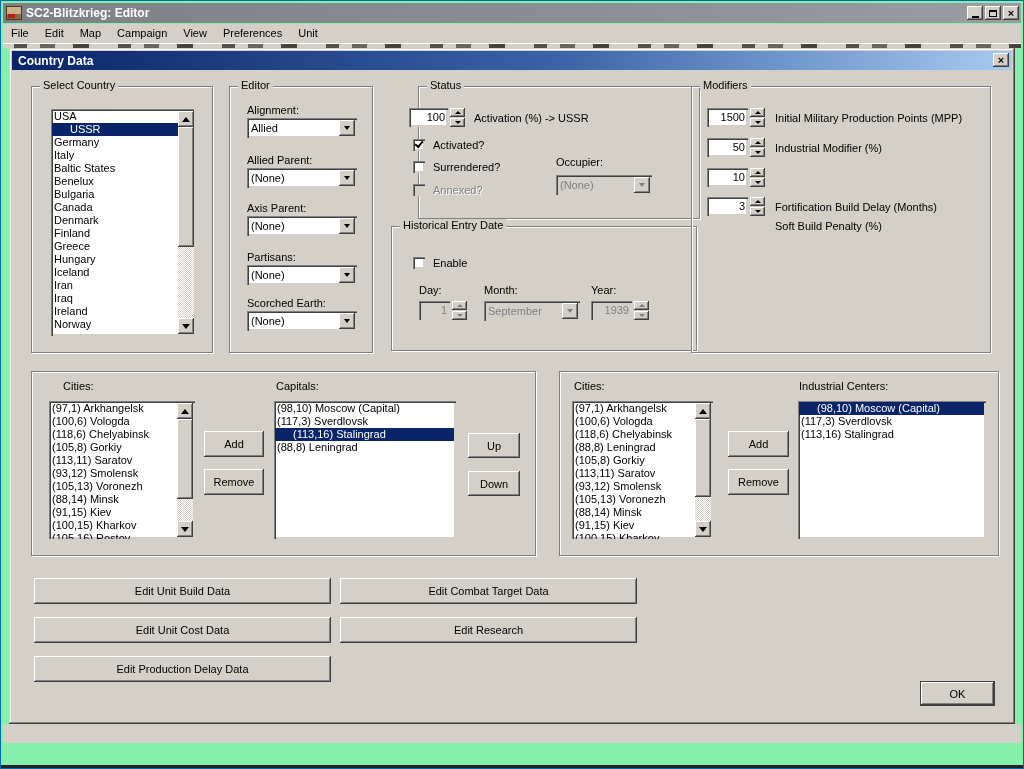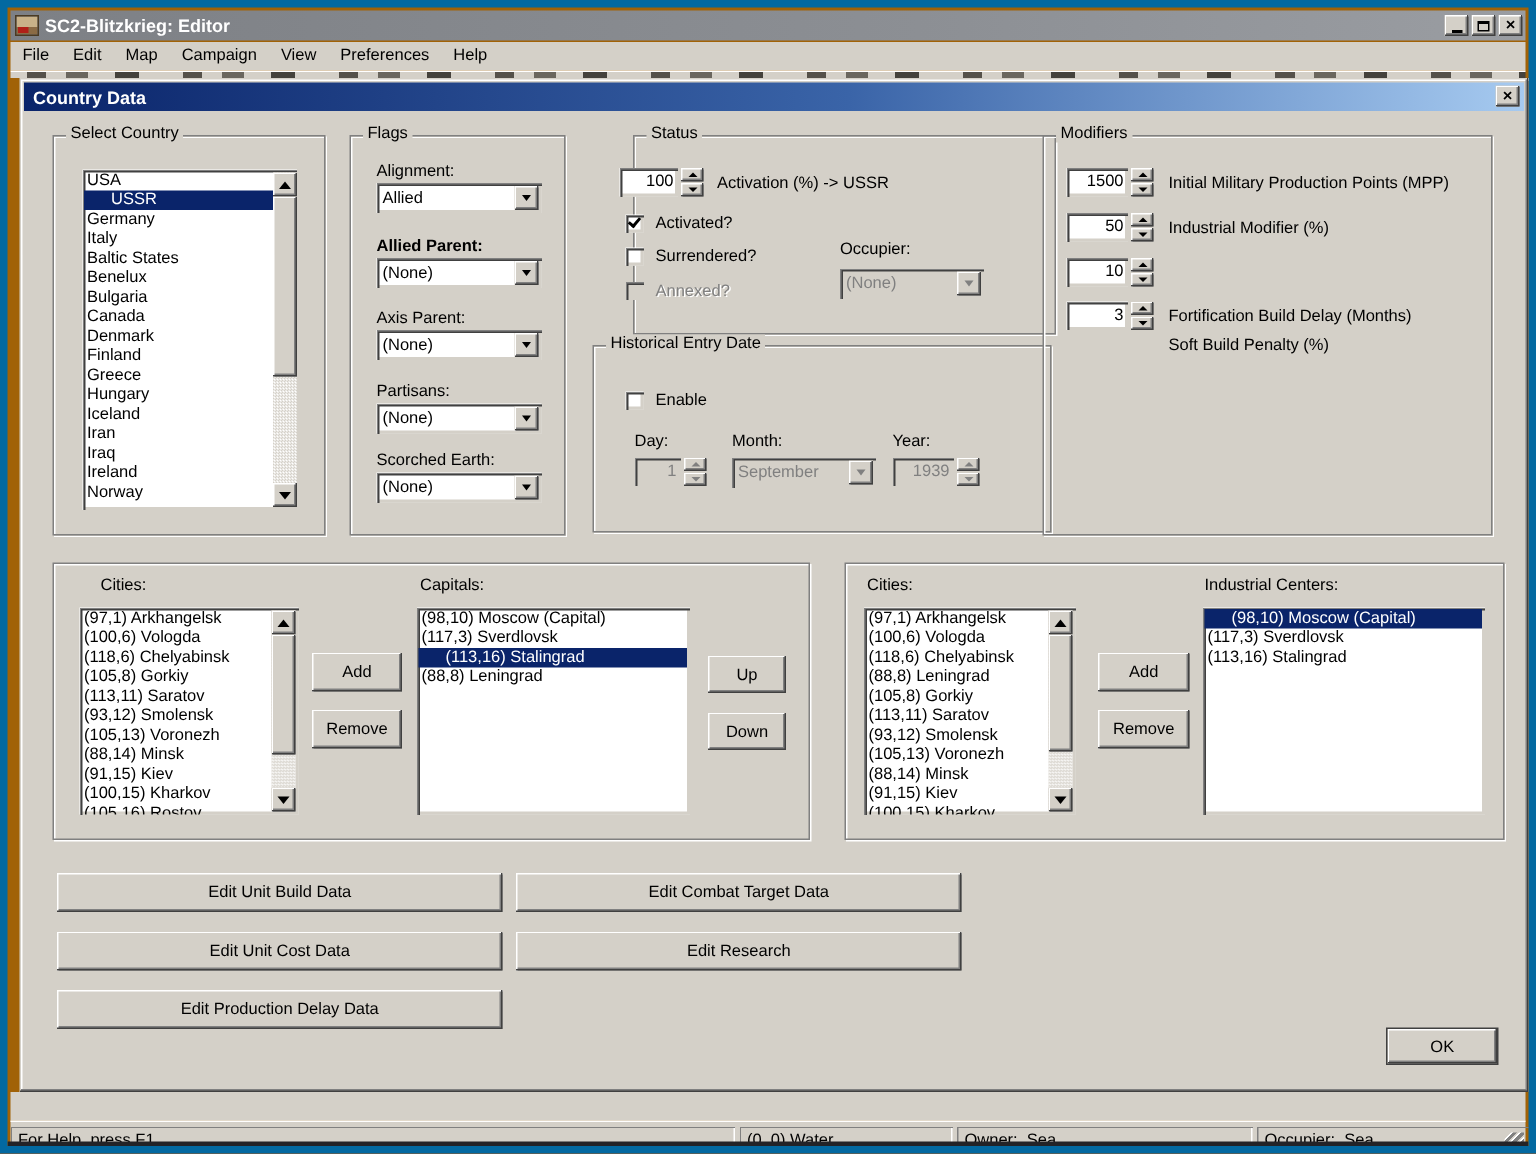--- a/index.html
+++ b/index.html
@@ -1,21 +1,21 @@
 <!DOCTYPE html>
 <html><head>
 <meta charset="utf-8">
 <style>
   * { margin:0; padding:0; box-sizing:border-box; }
   html,body { background:#3a3a3e; }
   .win {
     position:relative; width:1024px; height:769px;
-    background:#a16207;
+    background:#86efac;
     font-family:"Liberation Sans", sans-serif; font-size:11px; color:#000;
-    overflow:hidden; border:5px solid #0369a1;
+    overflow:hidden; border:1px solid #0369a1;
   }
   
   .titlebar {
     position:absolute; left:2px; top:2px; right:2px; height:20px;
     background:linear-gradient(90deg,#7d8085,#8c8f94 60%,#9a9da2);
     display:flex; align-items:center; padding-left:3px;
     color:#fff; font-weight:bold; font-size:12px;
   }
   .app-icon { width:16px; height:14px; margin-right:4px; position:relative;
     background:linear-gradient(#c9b289 0 60%, #8a6b45 60% 100%); border:1px solid #4a3a22; }
@@ -142,21 +142,21 @@
       </div>
   </div>
 
   <div class="menubar">
       <div class="menu-item">File</div>
       <div class="menu-item">Edit</div>
       <div class="menu-item">Map</div>
       <div class="menu-item">Campaign</div>
       <div class="menu-item">View</div>
       <div class="menu-item">Preferences</div>
-      <div class="menu-item">Help</div>
+      <div class="menu-item">Unit</div>
     </div>
 
   <div class="toolbar-sliver"></div>
   <div class="client-gap"></div>
 
   <div class="dialog">
     <div class="dialog-title">
       <span>Country Data</span>
       <div class="dialog-close">
           <span>×</span>
@@ -189,30 +189,30 @@
       <div class="sb-btn up">
           <span class="arrow-up big"></span>
         </div>
       <div class="sb-thumb" style="top:16px; height:120px;"></div>
       <div class="sb-btn down">
           <span class="arrow-down big"></span>
         </div>
     </div>
 
     <div class="groupbox" style="left:220px; top:38px; width:144px; height:267px;">
-      <div class="group-label">Flags</div>
+      <div class="group-label">Editor</div>
     </div>
     <div class="lbl" style="left:238px; top:56px;">Alignment:</div>
     <div class="combo" style="left:238px; top:70px; width:110px;">
       <span class="combo-text">Allied</span>
       <div class="combo-btn">
           <span class="arrow-down"></span>
         </div>
     </div>
-    <div class="lbl" style="left:238px; top:106px;font-weight:bold;">Allied Parent:</div>
+    <div class="lbl" style="left:238px; top:106px;">Allied Parent:</div>
     <div class="combo" style="left:238px; top:120px; width:110px;">
       <span class="combo-text">(None)</span>
       <div class="combo-btn">
           <span class="arrow-down"></span>
         </div>
     </div>
     <div class="lbl" style="left:238px; top:154px;">Axis Parent:</div>
     <div class="combo" style="left:238px; top:168px; width:110px;">
       <span class="combo-text">(None)</span>
       <div class="combo-btn">
@@ -408,22 +408,15 @@
       </div>
 
     <div class="btn" style="left:25px; top:530px; width:297px; height:26px;">Edit Unit Build Data</div>
     <div class="btn" style="left:331px; top:530px; width:297px; height:26px;">Edit Combat Target Data</div>
     <div class="btn" style="left:25px; top:569px; width:297px; height:26px;">Edit Unit Cost Data</div>
     <div class="btn" style="left:331px; top:569px; width:297px; height:26px;">Edit Research</div>
     <div class="btn" style="left:25px; top:608px; width:297px; height:26px;">Edit Production Delay Data</div>
     <div class="btn" style="left:912px; top:634px; width:73px; height:23px; outline:1px solid #404040;text-align:right;">OK</div>
   </div>
 
-  <div class="statusbar">
-    <div class="status-panel" style="left:0; width:483px;">For Help, press F1</div>
-    <div class="status-panel" style="left:486px; width:142px;">(0, 0) Water</div>
-    <div class="status-panel" style="left:631px; width:197px;">Owner:  Sea</div>
-    <div class="status-panel" style="left:831px; width:189px;">Occupier:  Sea</div>
-    <div class="grip"></div>
-  </div>
 
   <div class="bottom-edge"></div>
 </div>
 
 </body></html>

